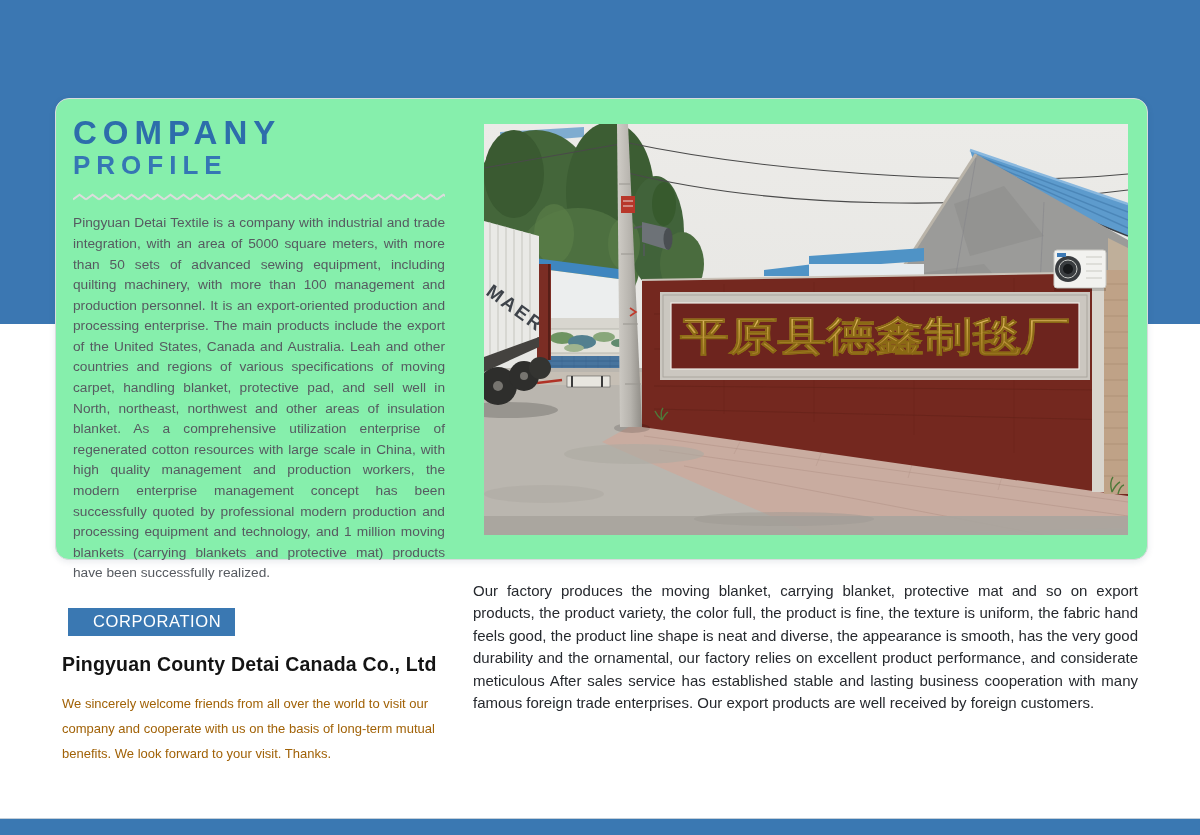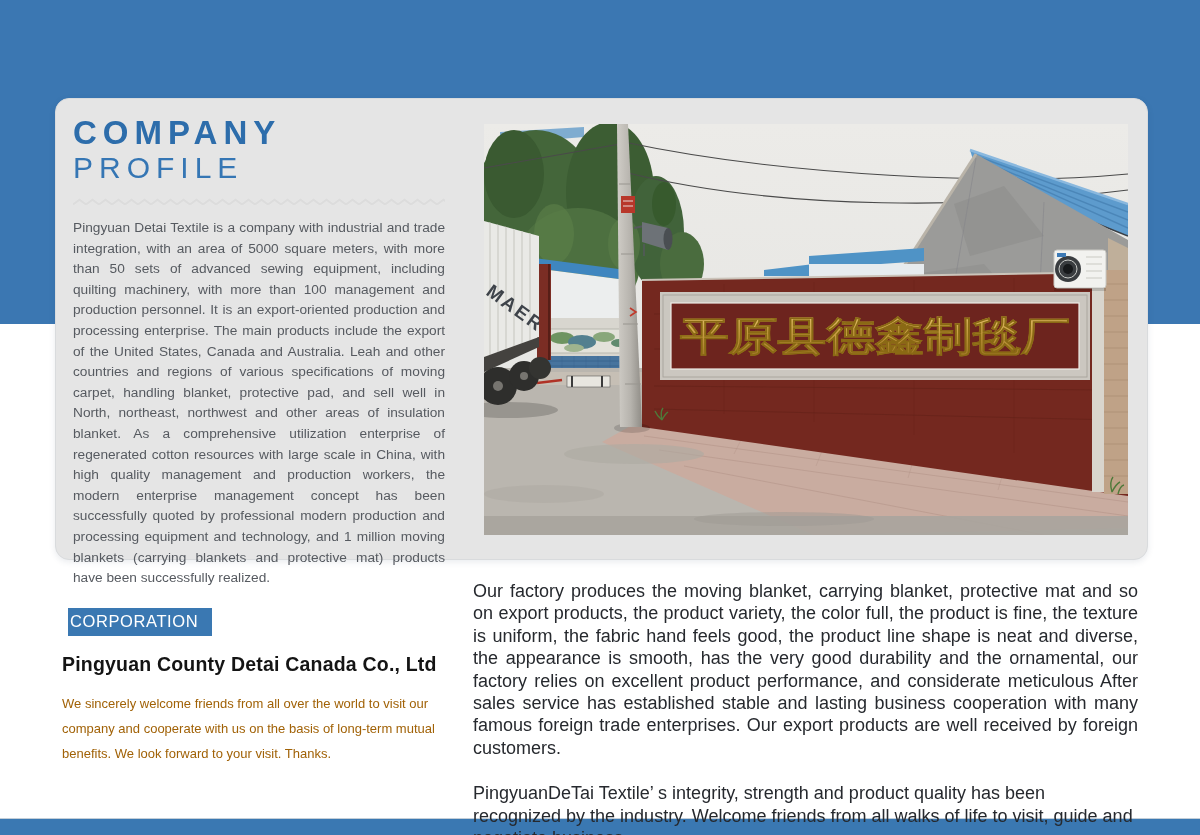--- a/index.html
+++ b/index.html
@@ -5,41 +5,41 @@
   html,body{margin:0;padding:0;}
   body{
     width:1200px;height:835px;position:relative;overflow:hidden;
     background:#ffffff;font-family:"Liberation Sans",sans-serif;
   }
   .hero-band{position:absolute;left:0;top:0;width:1200px;height:324px;background:#3b77b2;}
   .footer-band{position:absolute;left:0;top:818px;width:1200px;height:17px;background:#3a78b2;border-top:1px solid #c3ced8;}
 
   .profile-card{
     position:absolute;left:55px;top:98px;width:1091px;height:460px;
-    background:#e5e5e5;border:1px solid #d9dbdd;border-radius:14px;
+    background:#86efac;border:1px solid #d9dbdd;border-radius:14px;
     box-shadow:0 2px 6px rgba(40,60,90,.10);
   }
   .card-left{position:absolute;left:17px;top:17px;width:372px;}
   .title-1{font-size:33px;font-weight:800;letter-spacing:6px;color:#2d6dab;line-height:1.02;}
-  .title-2{font-size:30px;font-weight:400;letter-spacing:6px;color:#3576b4;line-height:1.18;}
+  .title-2{font-size:26px;font-weight:700;letter-spacing:6px;color:#3576b4;line-height:1.18;}
   .zigzag{margin-top:7px;height:8px;width:372px;}
   .about-text{
     margin-top:18px;width:372px;font-size:13.7px;line-height:20.6px;
     color:#565a60;text-align:justify;
   }
   .photo-frame{position:absolute;left:428px;top:25px;width:644px;height:411px;overflow:hidden;}
 
   .corp-badge{
     position:absolute;left:68px;top:608px;background:#3a78b2;color:#ffffff;
-    font-size:16.5px;letter-spacing:.6px;padding:4px 14px 5px 2px;
+    font-size:16.5px;letter-spacing:.6px;padding:4px 14px 5px 25px;
   }
   .company-name{position:absolute;left:62px;top:653px;font-size:19.5px;font-weight:bold;color:#141414;letter-spacing:.2px;}
   .welcome-text{position:absolute;left:62px;top:691px;width:383px;font-size:13px;line-height:25px;color:#a16207;}
   .right-col{position:absolute;left:473px;top:580px;width:665px;color:#26292e;}
-  .right-col p{margin:0;font-size:18px;line-height:22.4px;text-align:justify;}
+  .right-col p{margin:0;font-size:15px;line-height:22.4px;text-align:justify;}
   .right-col .para-2{margin-top:23px;text-align:left;}
 </style>
 </head>
 <body>
 
 <div class="hero-band"></div>
 <div class="footer-band"></div>
 
 <div class="profile-card">
   <div class="card-left">
@@ -231,14 +231,13 @@
     </svg>
   </div>
 </div>
 
 <div class="corp-badge">CORPORATION</div>
 <div class="company-name">Pingyuan County Detai Canada Co., Ltd</div>
 <div class="welcome-text">We sincerely welcome friends from all over the world to visit our company and cooperate with us on the basis of long-term mutual benefits. We look forward to your visit. Thanks.</div>
 
 <div class="right-col">
   <p class="para-1">Our factory produces the moving blanket, carrying blanket, protective mat and so on export products, the product variety, the color full, the product is fine, the texture is uniform, the fabric hand feels good, the product line shape is neat and diverse, the appearance is smooth, has the very good durability and the ornamental, our factory relies on excellent product performance, and considerate meticulous After sales service has established stable and lasting business cooperation with many famous foreign trade enterprises. Our export products are well received by foreign customers.</p>
-  <p class="para-2">PingyuanDeTai Textile’ s integrity, strength and product quality has been recognized by the industry. Welcome friends from all walks of life to visit, guide and negotiate business.</p>
 </div>
 
 </body></html>

